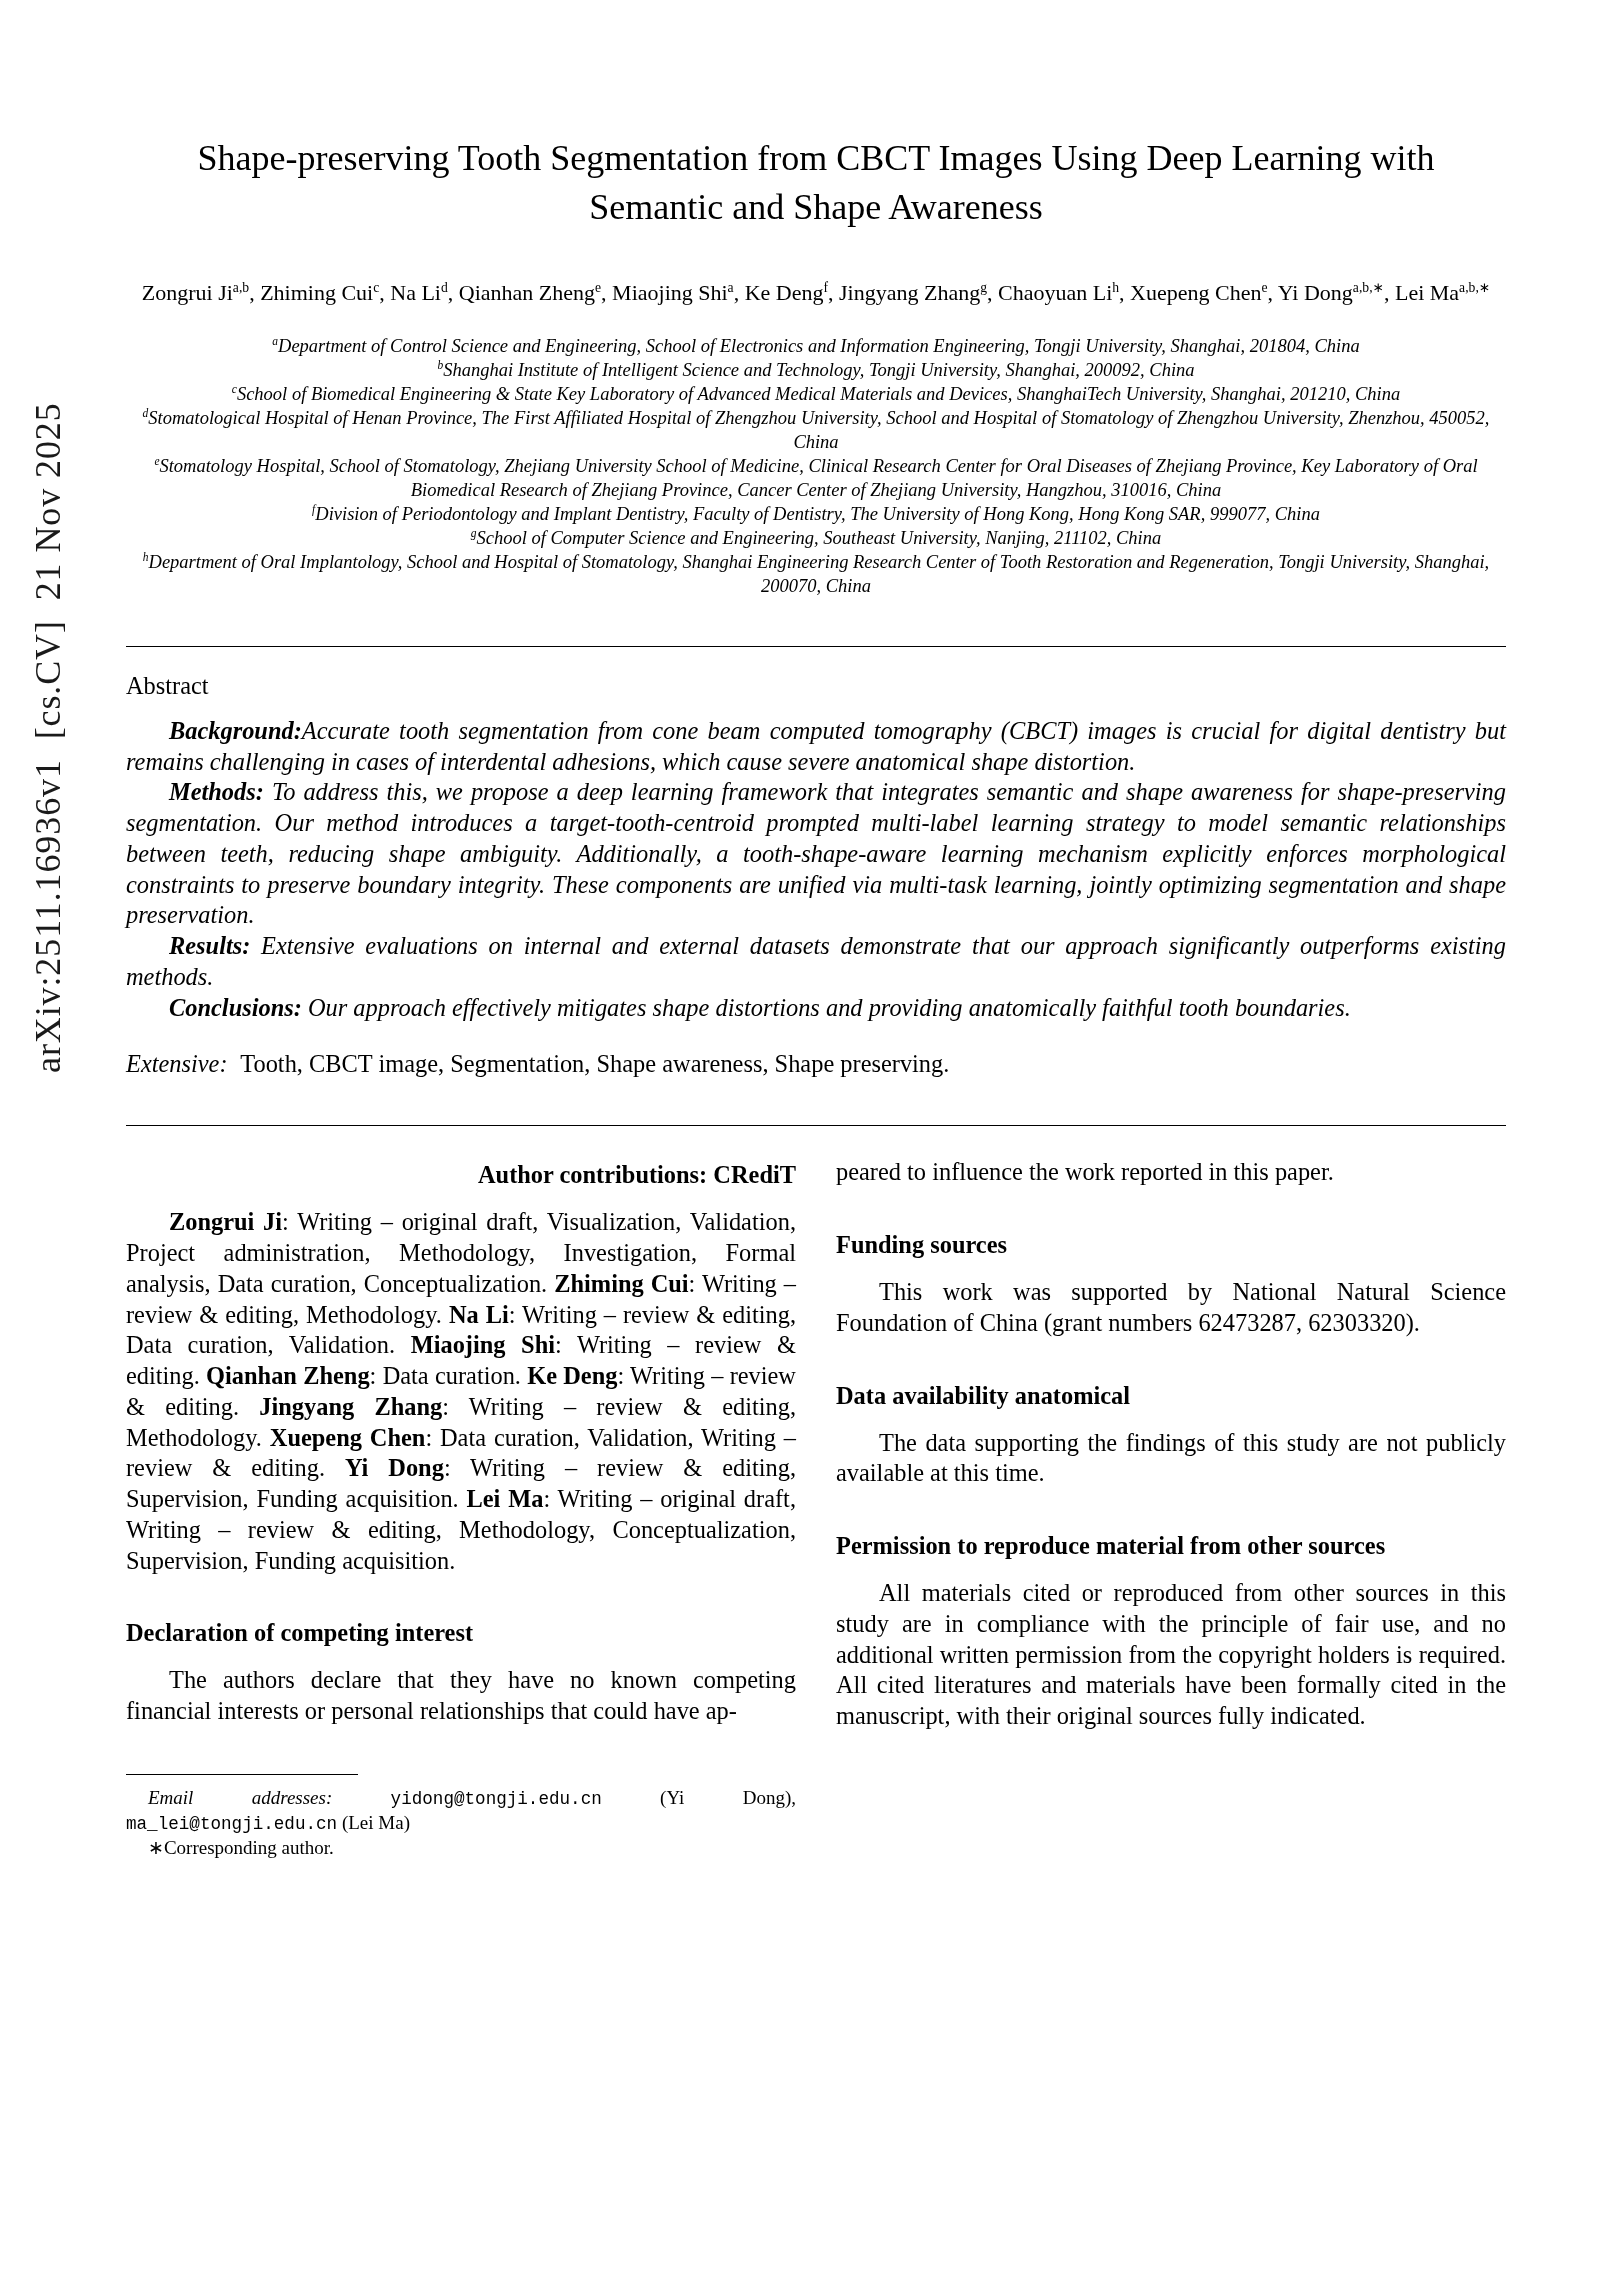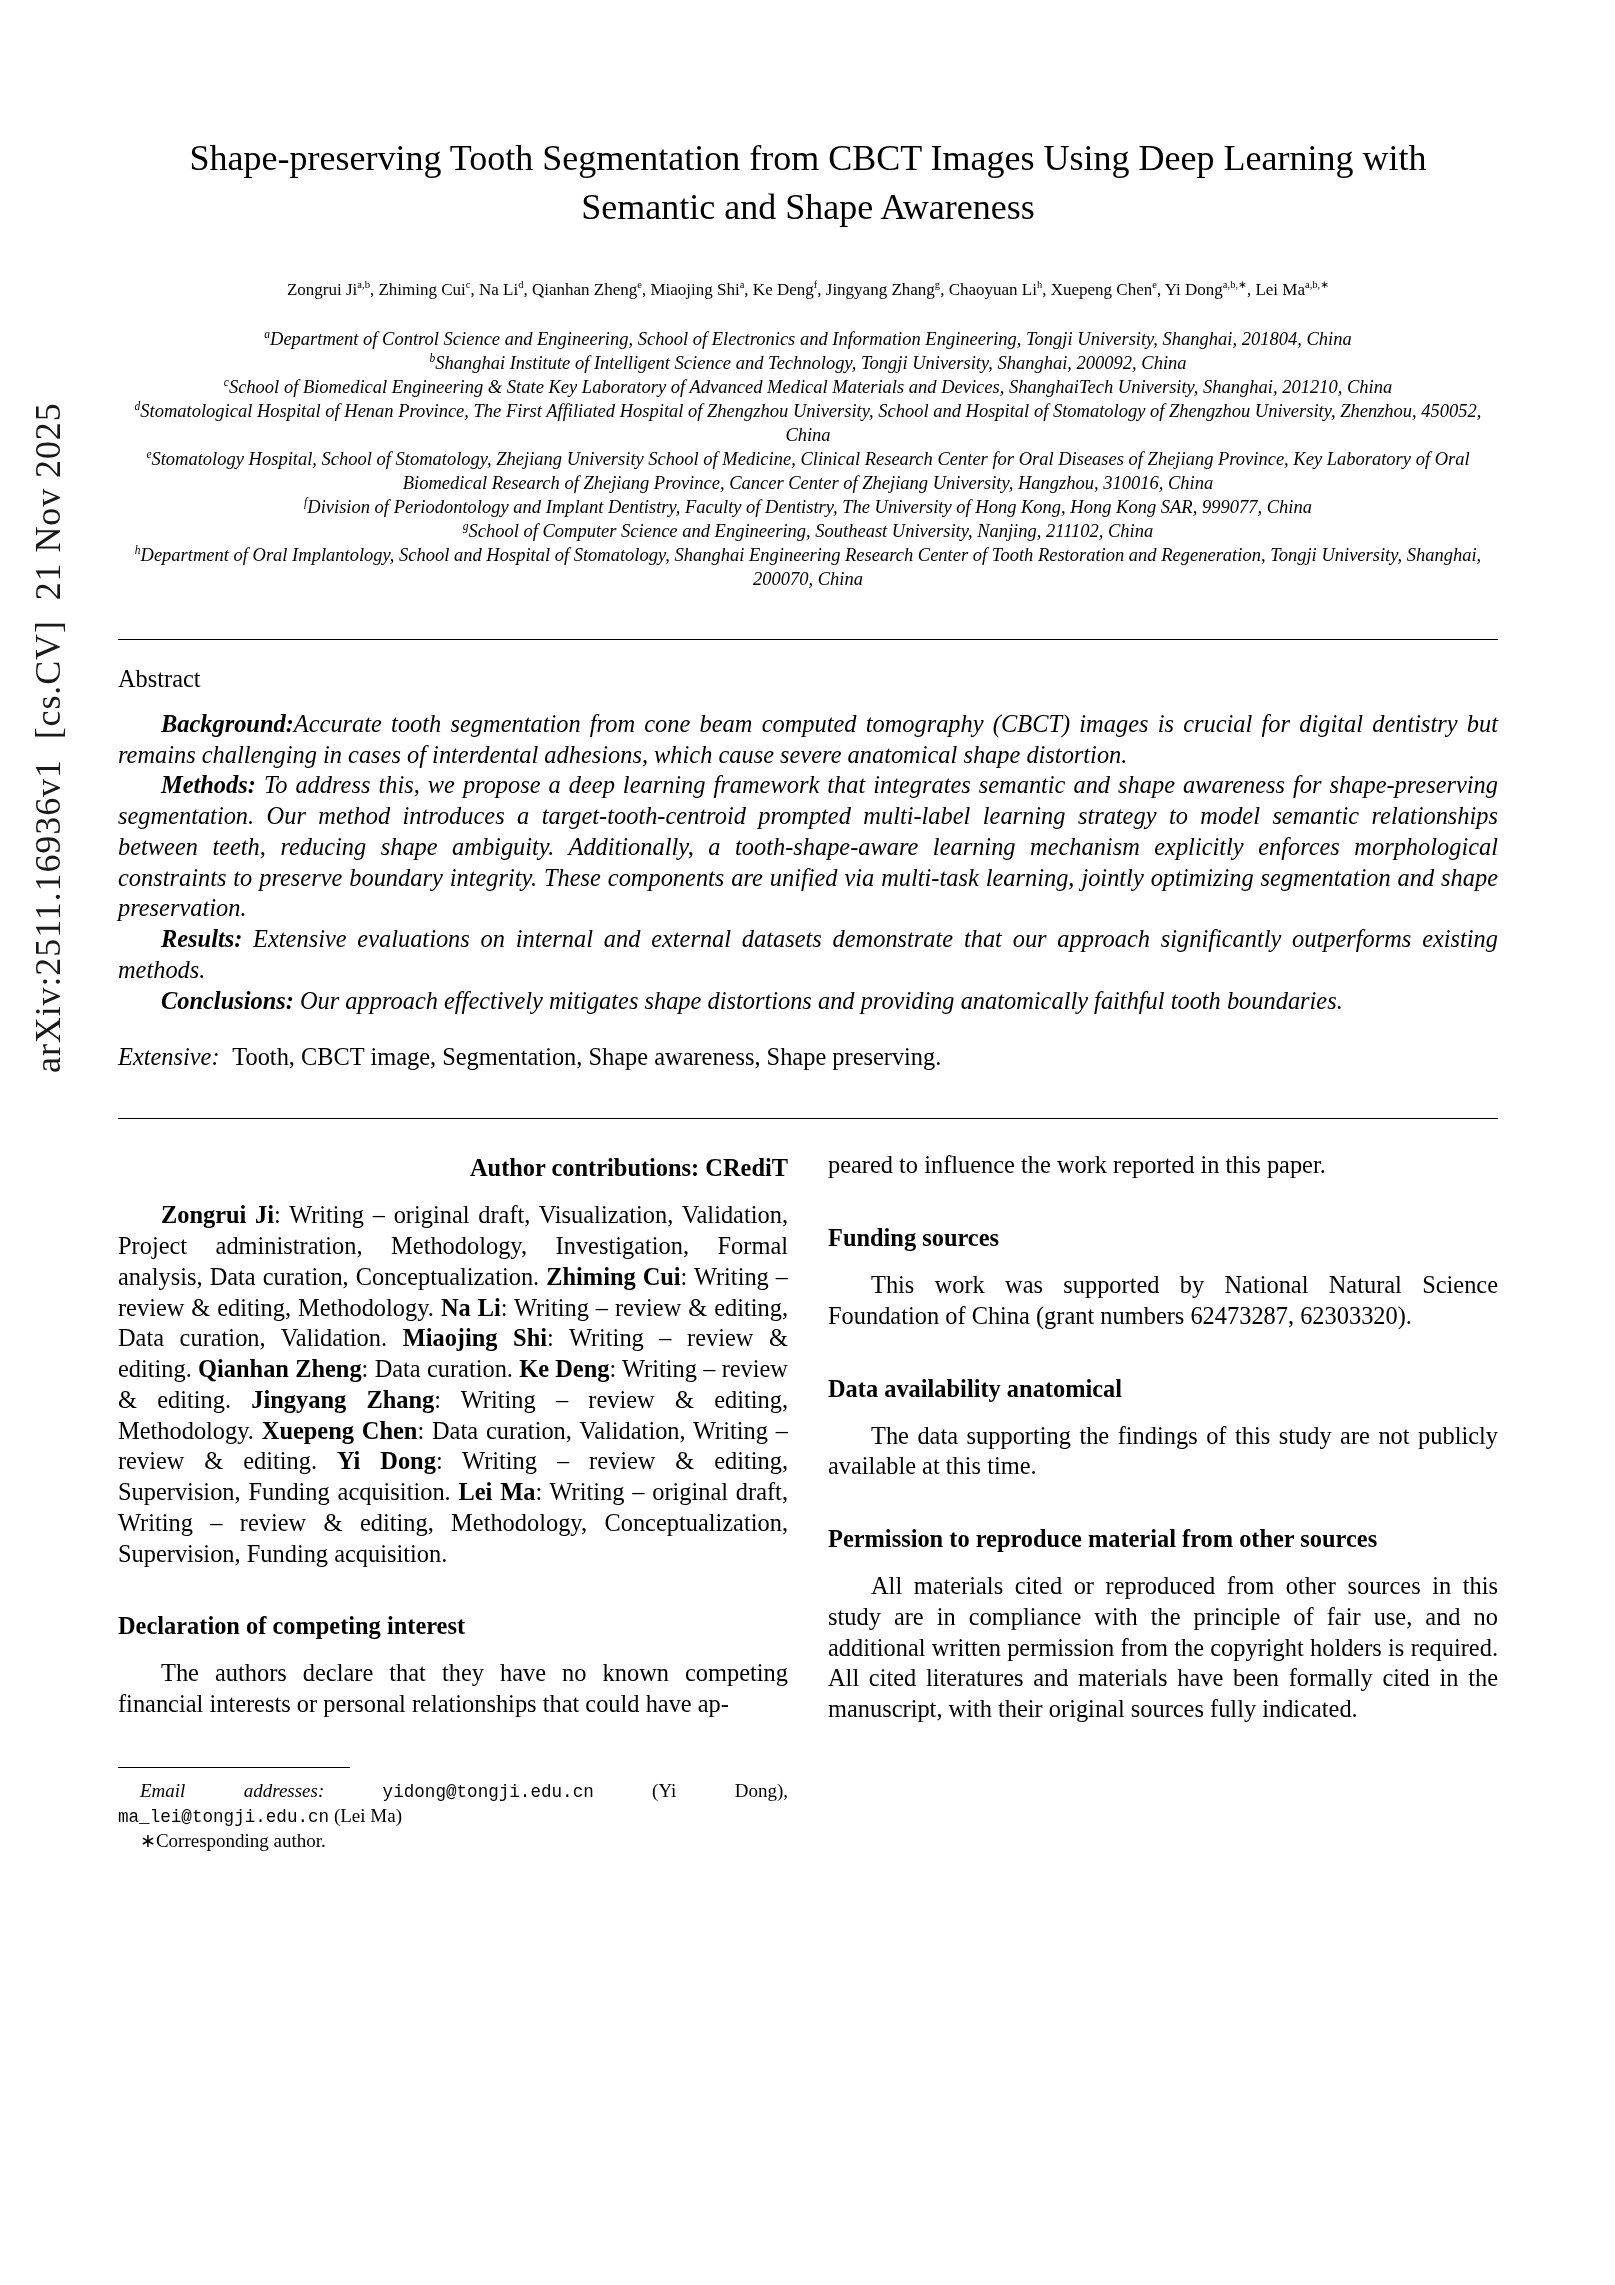--- a/index.html
+++ b/index.html
@@ -25,33 +25,33 @@
     writing-mode: vertical-rl;
     transform: rotate(180deg);
     font-size: 36px;
     color: #1a1a1a;
     white-space: pre;
     text-align: center;
     letter-spacing: 0.9px;
   }
   .main {
     position: absolute;
-    left: 118px;
+    left: 126px;
     top: 134px;
     width: 1380px;
   }
   .title {
     font-size: 36px;
     font-weight: normal;
     text-align: center;
     line-height: 1.35;
     margin: 0 54px 47px 54px;
   }
   .authors {
-    font-size: 17px;
+    font-size: 22px;
     text-align: center;
     line-height: 1.4;
     margin-bottom: 25px;
   }
   sup { font-size: 0.62em; line-height: 0; }
   .affiliations {
     font-size: 18.5px;
     font-style: italic;
     text-align: center;
     line-height: 1.3;

